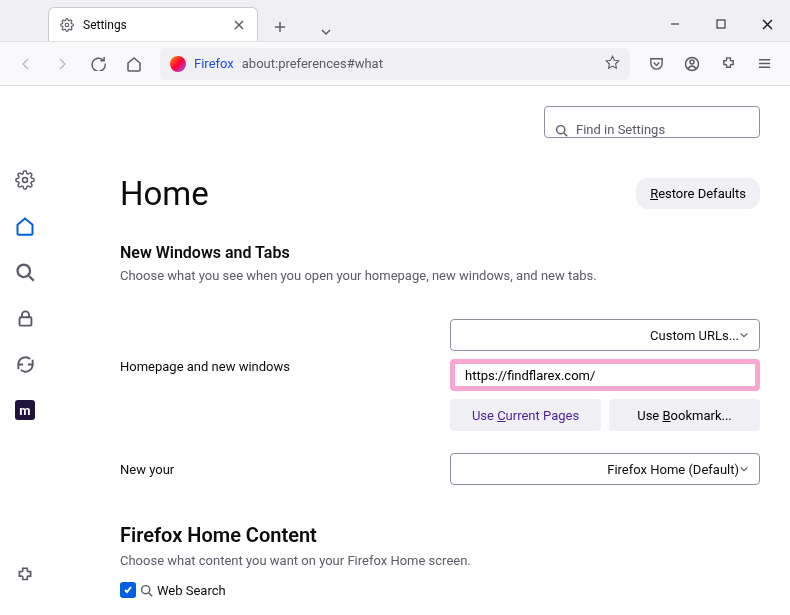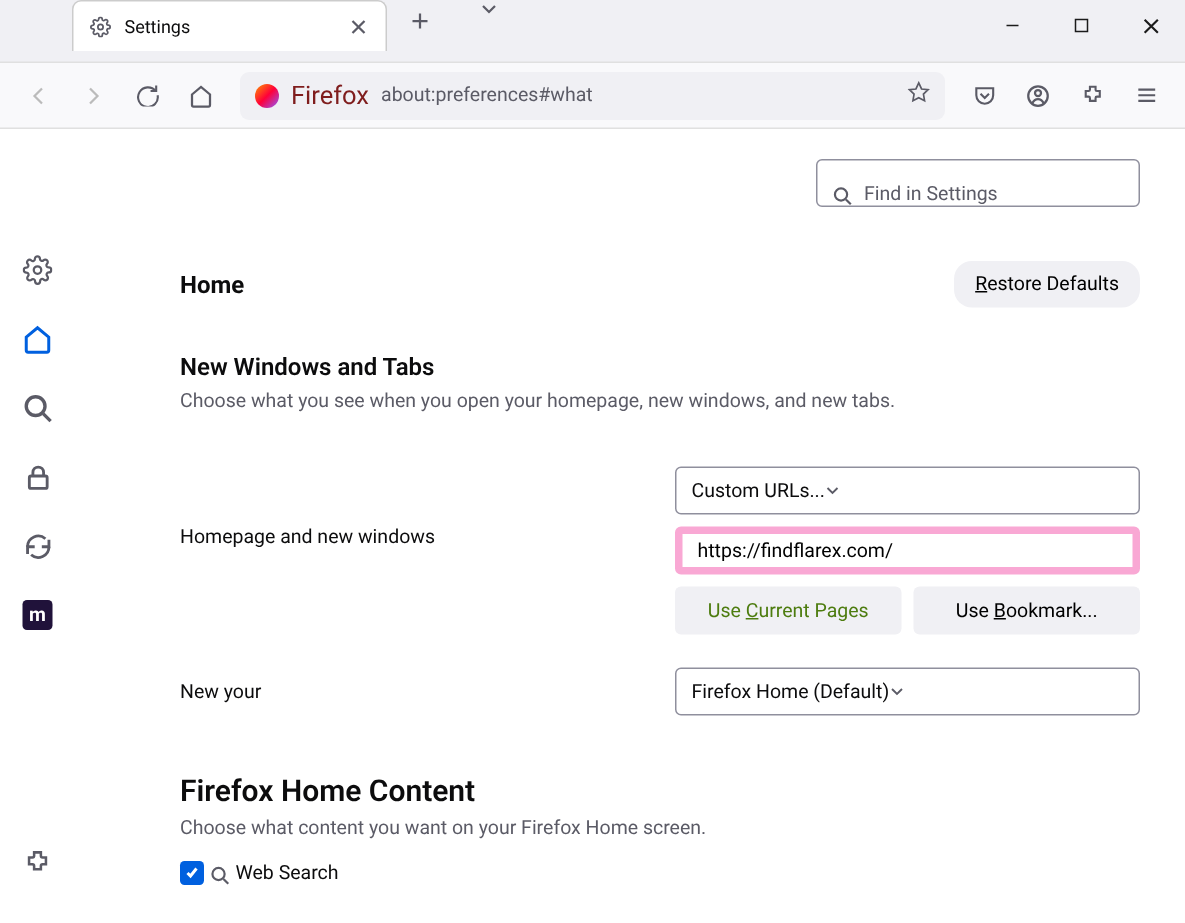--- a/index.html
+++ b/index.html
@@ -1,57 +1,57 @@
 <!DOCTYPE html>
 <html><head>
 <meta charset="utf-8">
 <style>
 *{box-sizing:border-box;margin:0;padding:0;font-family:-apple-system,BlinkMacSystemFont,"Segoe UI",Roboto,sans-serif}
 body{background:#fff;width:790px;height:615px;overflow:hidden;position:relative;font-size:13px;color:#0c0c0d}
-.titlebar{height:42px;display:flex;background:#f0f0f4;border-bottom:1px solid #e0e0e0}
+.titlebar{height:42px;display:flex;align-items:flex-end;background:#f0f0f4;border-bottom:1px solid #e0e0e0}
 .tab{display:flex;align-items:center;gap:8px;background:#fff;border:1px solid #ccc;border-bottom:none;border-radius:6px 6px 0 0;padding:7px 10px;margin-left:48px;width:210px;height:34px;position:relative}
 .tab .gear{width:16px;height:16px;display:flex;align-items:center;justify-content:center}
 .tab .title{flex:1;font-size:12px}
 .tab .close{width:16px;height:16px;display:flex;align-items:center;justify-content:center;color:#5b5b66;font-size:14px}
 .newtab{width:28px;height:28px;display:flex;align-items:center;justify-content:center;margin-left:8px;color:#5b5b66;font-size:18px}
 .winctrl{margin-left:auto;display:flex;gap:0}
 .winbtn{width:46px;height:34px;display:flex;align-items:center;justify-content:center;color:#1b1b1b}
 .toolbar{height:44px;display:flex;align-items:center;gap:4px;padding:0 10px;background:#f9f9fb;border-bottom:1px solid #e0e0e0}
 .tbtn{width:32px;height:32px;display:flex;align-items:center;justify-content:center;border-radius:4px;color:#5b5b66}
 .tbtn.disabled{color:#bbb}
 .urlbar{flex:1;height:32px;background:#f0f0f4;border-radius:6px;display:flex;align-items:center;padding:0 10px;gap:8px;margin:0 6px}
 .fflogo{width:16px;height:16px;border-radius:50%;background:linear-gradient(135deg,#ff9500,#ff0039,#9059ff);position:relative}
-.fflabel{font-size:17px;color:#7f1d1d}
+.fflabel{font-size:13px;color:#1d4ed8}
 .urltext{font-size:13px;color:#5b5b66}
 .star{margin-left:auto;color:#5b5b66}
 .content{position:absolute;top:86px;left:0;right:0;bottom:0;display:flex}
 .sidebar{width:50px;padding-top:82px;display:flex;flex-direction:column;align-items:center;gap:22px}
 .sideicon{width:24px;height:24px;display:flex;align-items:center;justify-content:center;color:#5b5b66;border-radius:4px}
 .sideicon.active{color:#0060df}
 .sidebar-bottom{margin-top:auto;margin-bottom:28px}
 .mbox{width:20px;height:20px;background:#20123a;border-radius:3px;display:flex;align-items:center;justify-content:center;color:#fff;font-weight:bold;font-size:13px}
 .main{flex:1;padding:20px 30px 0 70px;position:relative}
 .search-settings{position:absolute;top:20px;right:30px;width:216px;height:32px;border:1px solid #8f8f9d;border-radius:4px;display:flex;align-items:flex-end;padding:0 10px;gap:8px;color:#5b5b66}
 .search-settings svg{flex-shrink:0}
 .h1row{display:flex;align-items:center;margin-top:68px}
-.h1{font-size:16px;font-weight:700}
+.h1{font-size:33px;font-weight:400}
 .restore{margin-left:auto;background:#f0f0f4;border:none;padding:8px 14px;border-radius:12px;font-size:13px}
 .restore u{text-decoration:underline}
 .h2{font-size:16px;font-weight:600;margin-top:30px}
 .desc{color:#5b5b66;font-size:13px;margin-top:6px}
 .field-label{width:330px;font-size:13px}
 .field-ctrl{flex:1;max-width:316px}
-.select{width:100%;height:32px;border:1px solid #8f8f9d;border-radius:4px;background:#fff;padding:0 10px;display:flex;align-items:center;justify-content:flex-start;font-size:13px}
+.select{width:100%;height:32px;border:1px solid #8f8f9d;border-radius:4px;background:#fff;padding:0 10px;display:flex;align-items:center;justify-content:flex-end;font-size:13px}
 .textinput{width:100%;height:32px;border:5px solid #f9a8d4;border-radius:4px;padding:0 10px;font-size:13px;margin-top:8px}
 .btnrow{display:flex;gap:8px;margin-top:8px;justify-content:flex-end;max-width:316px;margin-left:auto;margin-right:0}
 .btn2{flex:1;height:32px;background:#f0f0f4;border:none;border-radius:4px;font-size:13px;padding:0 10px;white-space:nowrap;overflow:hidden;text-overflow:ellipsis}
-.btn2.disabled{color:#4d7c0f}
+.btn2.disabled{color:#4c1d95}
 .btn2 u{text-decoration:underline}
 .h2b{font-size:20px;font-weight:600;margin-top:38px}
-.checkrow{display:flex;align-items:flex-end;gap:4px;margin-top:14px}
+.checkrow{display:flex;align-items:center;gap:4px;margin-top:14px}
 .checkbox{width:16px;height:16px;background:#0060df;border-radius:3px;display:flex;align-items:center;justify-content:center}
 .checkbox svg{stroke:#fff}
 .chevron-dd{margin-left:26px;color:#5b5b66}
 </style>
 </head>
 <body>
 
 <div class="titlebar">
   <div class="tab">
     <span class="gear">

